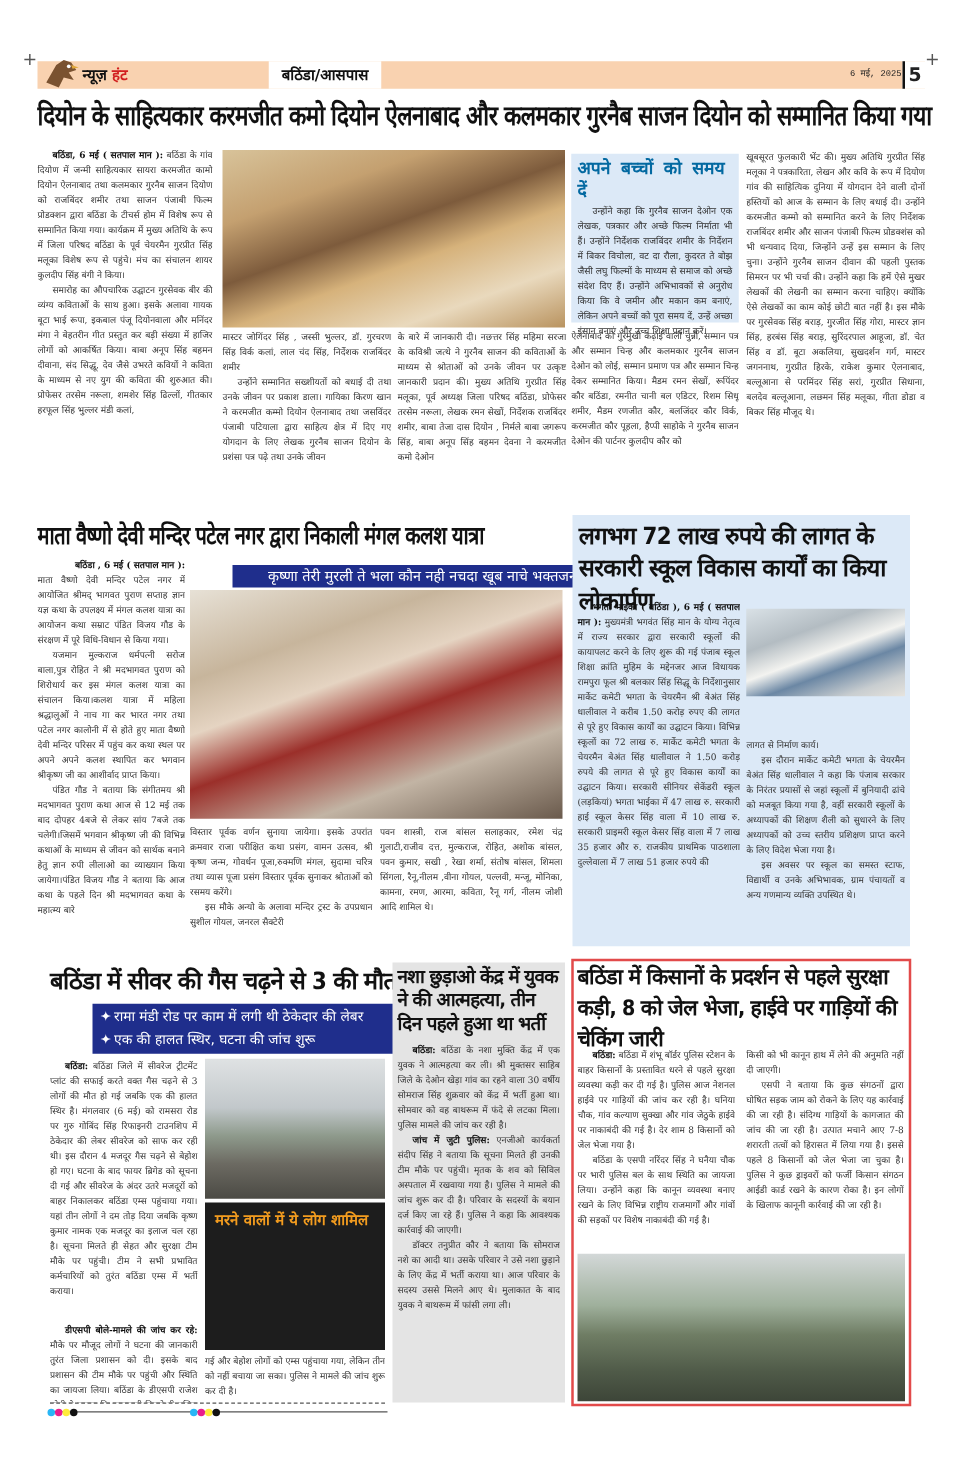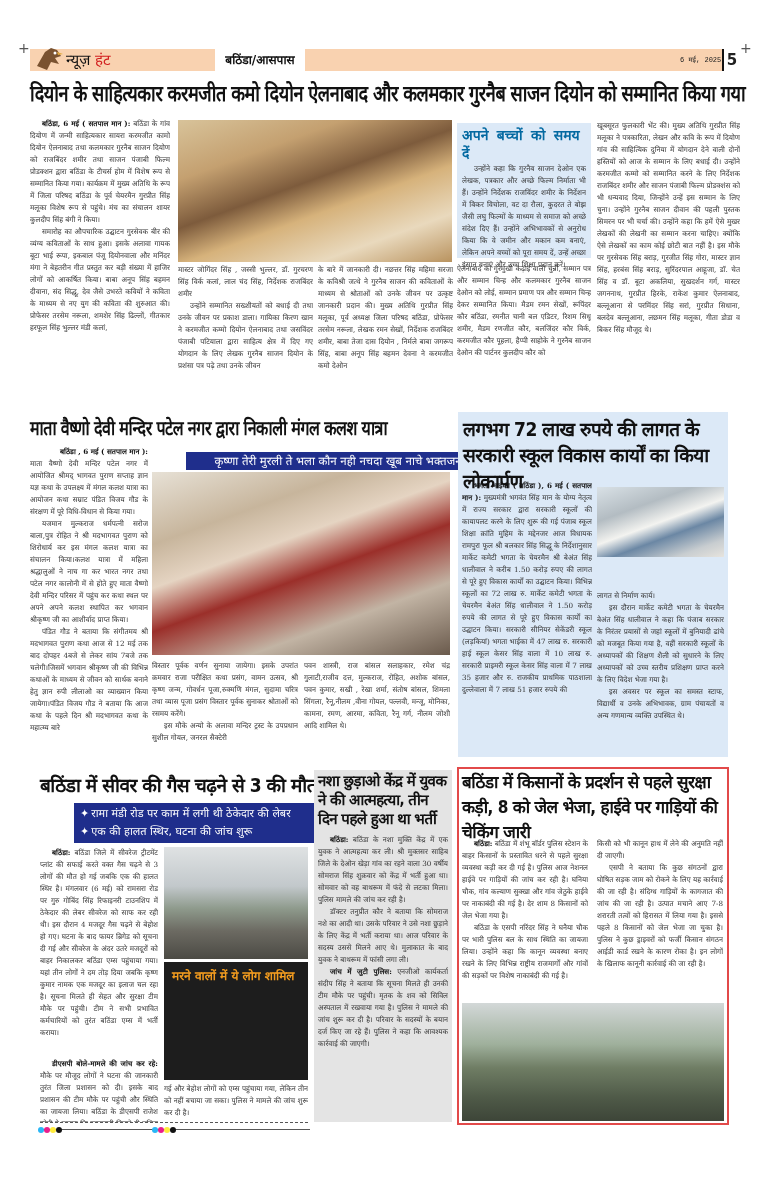--- a/index.html
+++ b/index.html
@@ -2,21 +2,21 @@
 <html><head>
 <meta charset="utf-8">
 <style>
   * { box-sizing: border-box; margin: 0; padding: 0; }
   body { width: 768px; height: 1187px; background: #ffffff; position: relative; overflow: hidden;
          font-family: "DejaVu Serif", serif; color: #222; }
   .abs { position: absolute; }
   .crop { position: absolute; font-family: "DejaVu Sans", sans-serif; font-size: 14px; color: #555; }
   .masthead { position: absolute; left: 30px; top: 49px; width: 710px; height: 22px; background: #f9d2b0; }
   .logo { position: absolute; left: 35px; top: 44px; width: 30px; height: 30px; }
-  .brand { position: absolute; left: 66px; top: 49px; font-family: "DejaVu Sans", sans-serif; font-weight: normal; font-size: 15px; line-height: 22px; }
+  .brand { position: absolute; left: 66px; top: 49px; font-family: "DejaVu Sans", sans-serif; font-weight: bold; font-size: 12px; line-height: 22px; }
   .brand .b1 { color: #111; } .brand .b2 { color: #d21f1f; }
   .section-label { position: absolute; left: 215px; top: 49px; width: 90px; height: 22px; background: #fff; text-align: center;
                    font-family: "DejaVu Sans", sans-serif; font-weight: bold; font-size: 12px; line-height: 22px; color: #111; }
   .date { position: absolute; left: 680px; top: 49px; font-family: Liberation Mono, monospace; font-size: 7px; line-height: 22px; color: #222; }
   .pageno { position: absolute; left: 722px; top: 49px; width: 18px; height: 22px; background: #fff; border-left: 2px solid #111;
             text-align: center; font-family: "DejaVu Sans", sans-serif; font-weight: bold; font-size: 15px; line-height: 22px; }
   .headline { font-family: "DejaVu Sans Condensed", "DejaVu Sans", sans-serif; font-weight: bold; color: #111; letter-spacing: -0.5px; }
   .h1 { position: absolute; left: 30px; top: 78px; width: 710px; font-size: 22px; line-height: 32px; text-align: center; white-space: nowrap; transform: scaleX(0.82); transform-origin: left; width: 866px; }
   .col { position: absolute; font-size: 7.2px; line-height: 12px; text-align: justify; color: #333; overflow: hidden; }
   .col p { text-indent: 12px; }
@@ -145,23 +145,23 @@
 <div class="col" style="left:164px;top:1083px;width:144px;height:40px;">
   <p style="text-indent:0">गई और बेहोश लोगों को एम्स पहुंचाया गया, लेकिन तीन को नहीं बचाया जा सका। पुलिस ने मामले की जांच शुरू कर दी है।</p>
 </div>
 <div class="rule" style="left:40px;top:1122px;width:268px;"></div>
 
 <div class="grey-box" style="left:314px;top:770px;width:138px;height:352px;"></div>
 <div class="headline abs" style="left:318px;top:772px;width:132px;font-size:15px;line-height:19px;">नशा छुड़ाओ केंद्र में युवक ने की आत्महत्या, तीन दिन पहले हुआ था भर्ती</div>
 <div class="col" style="left:318px;top:834px;width:130px;height:285px;">
   <p><span class="dateline">बठिंडा:</span>
      <span>बठिंडा के नशा मुक्ति केंद्र में एक युवक ने आत्महत्या कर ली। श्री मुक्तसर साहिब जिले के देओन खेड़ा गांव का रहने वाला 30 वर्षीय सोमराज सिंह शुक्रवार को केंद्र में भर्ती हुआ था। सोमवार को वह बाथरूम में फंदे से लटका मिला। पुलिस मामले की जांच कर रही है।</span></p>
-  <p>डॉक्टर तनुप्रीत कौर ने बताया कि सोमराज नशे का आदी था। उसके परिवार ने उसे नशा छुड़ाने के लिए केंद्र में भर्ती कराया था। आज परिवार के सदस्य उससे मिलने आए थे। मुलाकात के बाद युवक ने बाथरूम में फांसी लगा ली।</p>
   <p><span class="dateline">जांच में जुटी पुलिस:</span>
      <span>एनजीओ कार्यकर्ता संदीप सिंह ने बताया कि सूचना मिलते ही उनकी टीम मौके पर पहुंची। मृतक के शव को सिविल अस्पताल में रखवाया गया है। पुलिस ने मामले की जांच शुरू कर दी है। परिवार के सदस्यों के बयान दर्ज किए जा रहे हैं। पुलिस ने कहा कि आवश्यक कार्रवाई की जाएगी।</span></p>
+  <p>डॉक्टर तनुप्रीत कौर ने बताया कि सोमराज नशे का आदी था। उसके परिवार ने उसे नशा छुड़ाने के लिए केंद्र में भर्ती कराया था। आज परिवार के सदस्य उससे मिलने आए थे। मुलाकात के बाद युवक ने बाथरूम में फांसी लगा ली।</p>
 </div>
 
 <div class="red-box" style="left:457px;top:767px;width:272px;height:358px;"></div>
 <div class="headline abs" style="left:462px;top:770px;width:264px;font-size:17px;line-height:25px;">बठिंडा में किसानों के प्रदर्शन से पहले सुरक्षा कड़ी, 8 को जेल भेजा, हाईवे पर गाड़ियों की चेकिंग जारी</div>
 <div class="col" style="left:462px;top:838px;width:126px;height:162px;">
   <p><span class="dateline">बठिंडा:</span>
      <span>बठिंडा में शंभू बॉर्डर पुलिस स्टेशन के बाहर किसानों के प्रस्तावित धरने से पहले सुरक्षा व्यवस्था कड़ी कर दी गई है। पुलिस आज नेशनल हाईवे पर गाड़ियों की जांच कर रही है। घनिया चौक, गांव कल्याण सुक्खा और गांव जेठुके हाईवे पर नाकाबंदी की गई है। देर शाम 8 किसानों को जेल भेजा गया है।</span></p>
   <p>बठिंडा के एसपी नरिंदर सिंह ने घनैया चौक पर भारी पुलिस बल के साथ स्थिति का जायजा लिया। उन्होंने कहा कि कानून व्यवस्था बनाए रखने के लिए विभिन्न राष्ट्रीय राजमार्गों और गांवों की सड़कों पर विशेष नाकाबंदी की गई है।</p>
 </div>
 <div class="col" style="left:597px;top:838px;width:126px;height:162px;">

